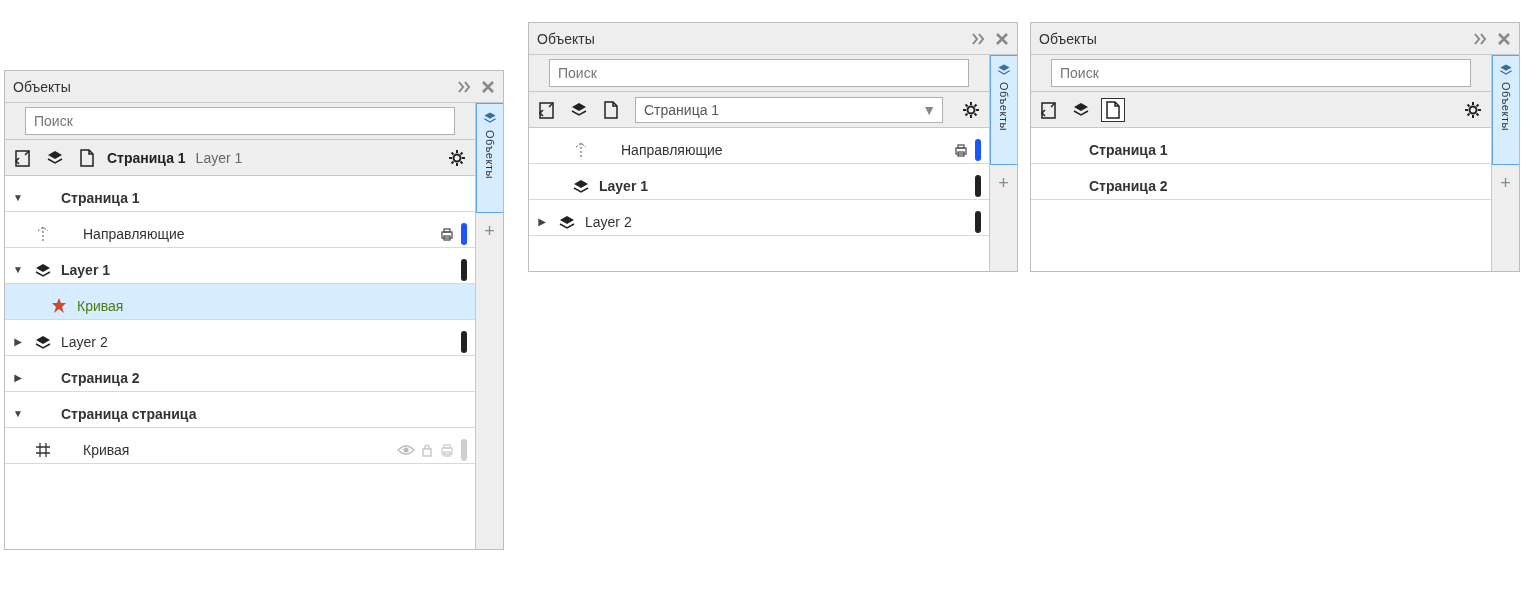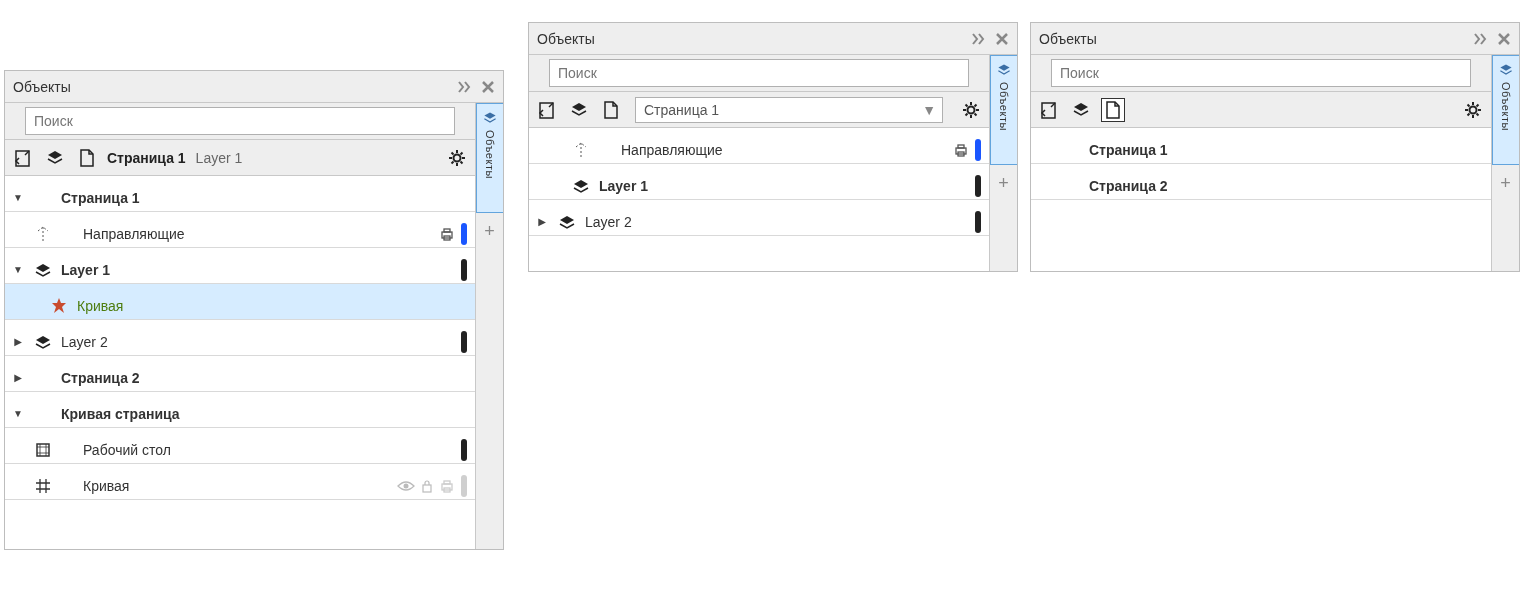--- a/index.html
+++ b/index.html
@@ -172,38 +172,24 @@
 
         <div class="tree-row bold">
           <span class="expander">▶</span>
           <span style="width:20px"></span>
           <span class="label">Страница 2</span>
         </div>
 
         <div class="tree-row bold">
           <span class="expander">▼</span>
           <span style="width:20px"></span>
-          <span class="label">Кривая страница</span>
-        </div>
-
-
-        <div class="tree-row">
-          <span class="expander"></span>
-          <span class="item-icon">
-            <svg width="18" height="18" viewBox="0 0 18 18">
-                <rect x="3" y="3" width="12" height="12" fill="none" stroke="#333" stroke-width="1.5"></rect>
-                <path d="M6 3 V15 M12 3 V15 M3 6 H15 M3 12 H15" stroke="#333" stroke-width="0.8"></path>
-              </svg>
-          </span>
-          <span style="width:14px"></span>
-          <span class="label">Рабочий стол</span>
-          <span class="trail">
-              <span class="indicator"></span>
-            </span>
-        </div>
+          <span class="label">Страница страница</span>
+        </div>
+
+
 
         <div class="tree-row">
           <span class="expander"></span>
           <span class="item-icon">
             <svg width="18" height="18" viewBox="0 0 18 18">
                 <path d="M6 2 V16 M12 2 V16 M2 6 H16 M2 12 H16" stroke="#333" stroke-width="1.3"></path>
               </svg>
           </span>
           <span style="width:14px"></span>
           <span class="label">Кривая</span>

